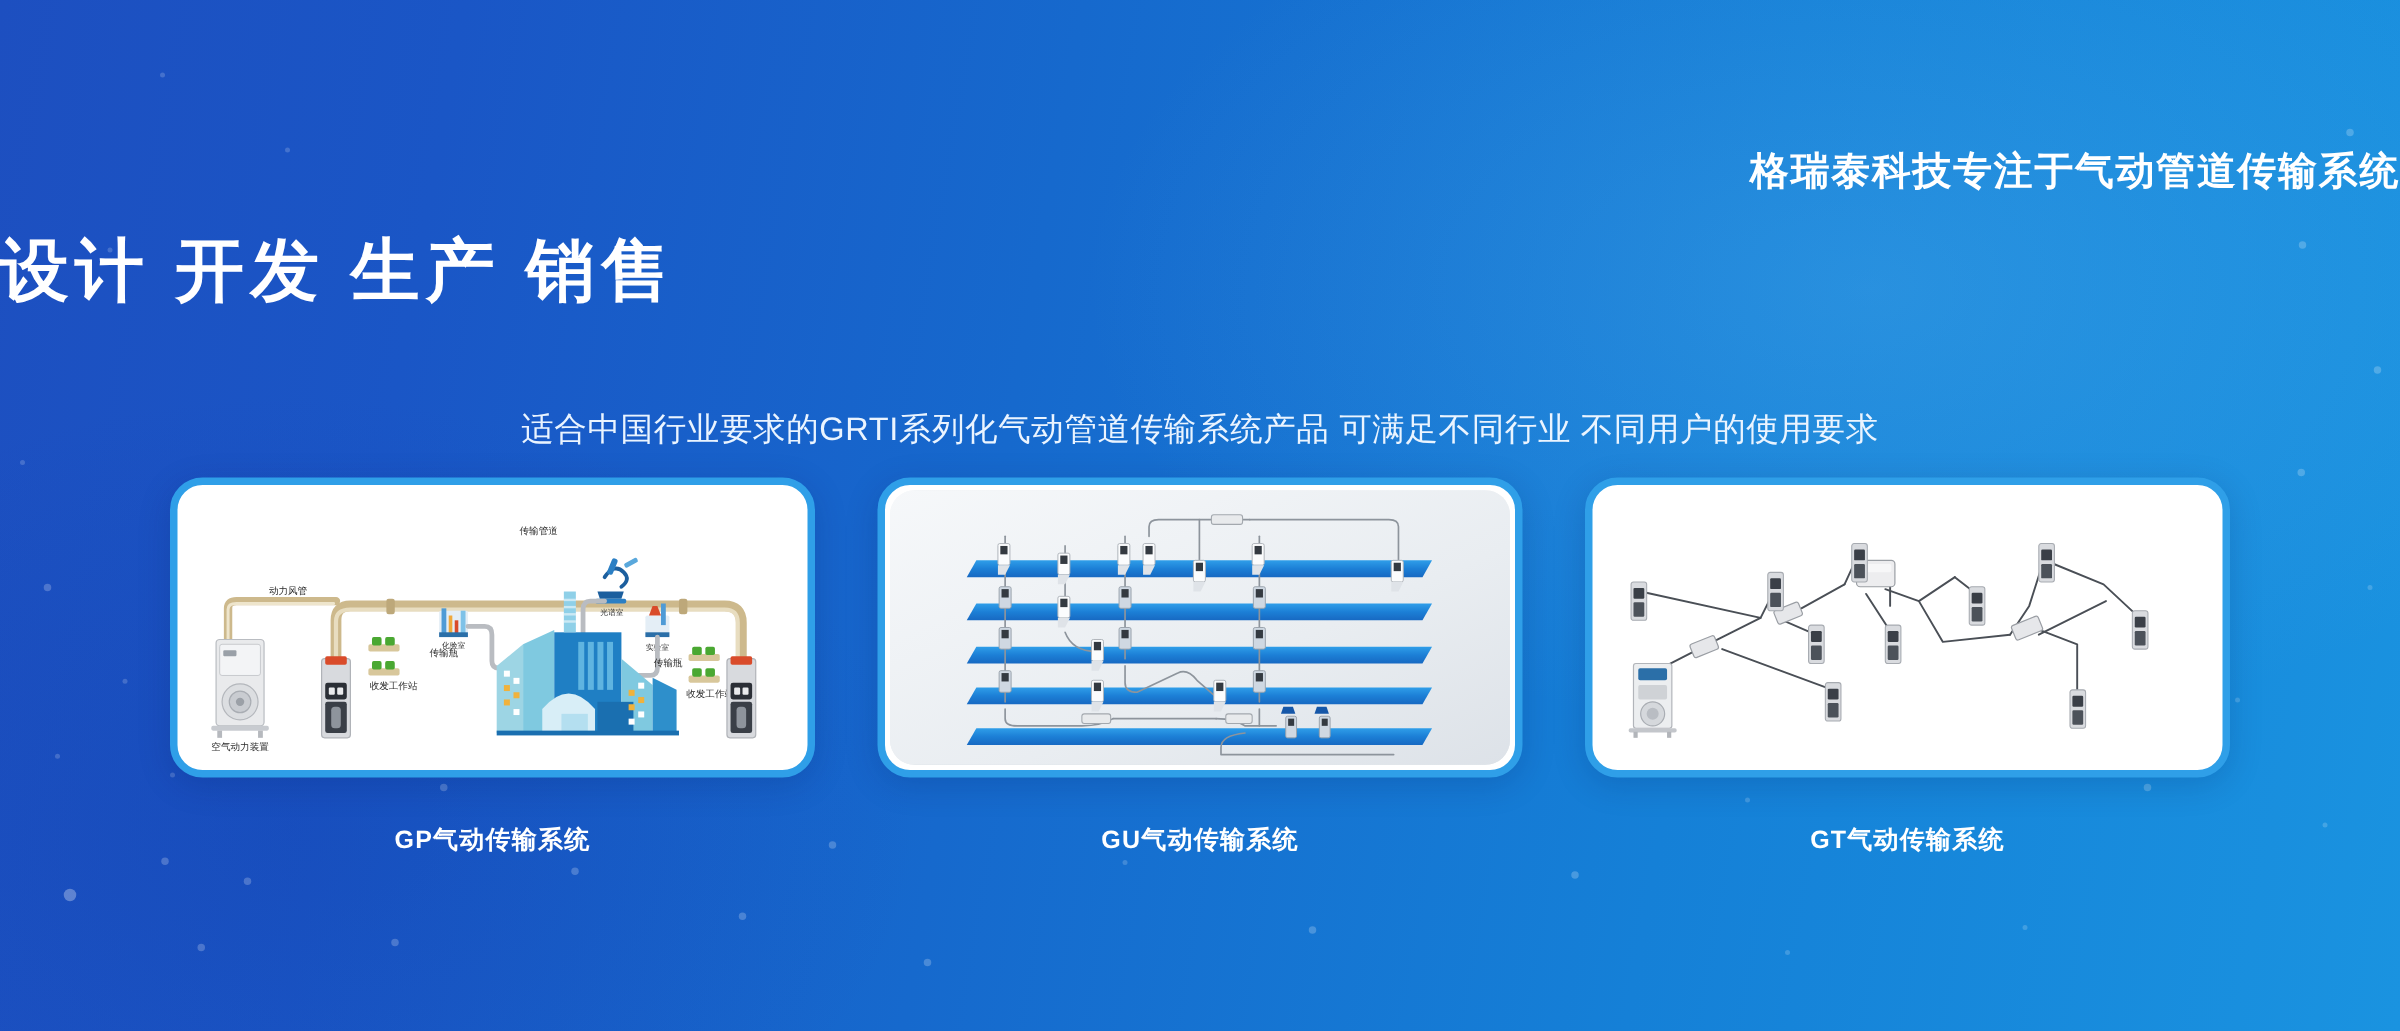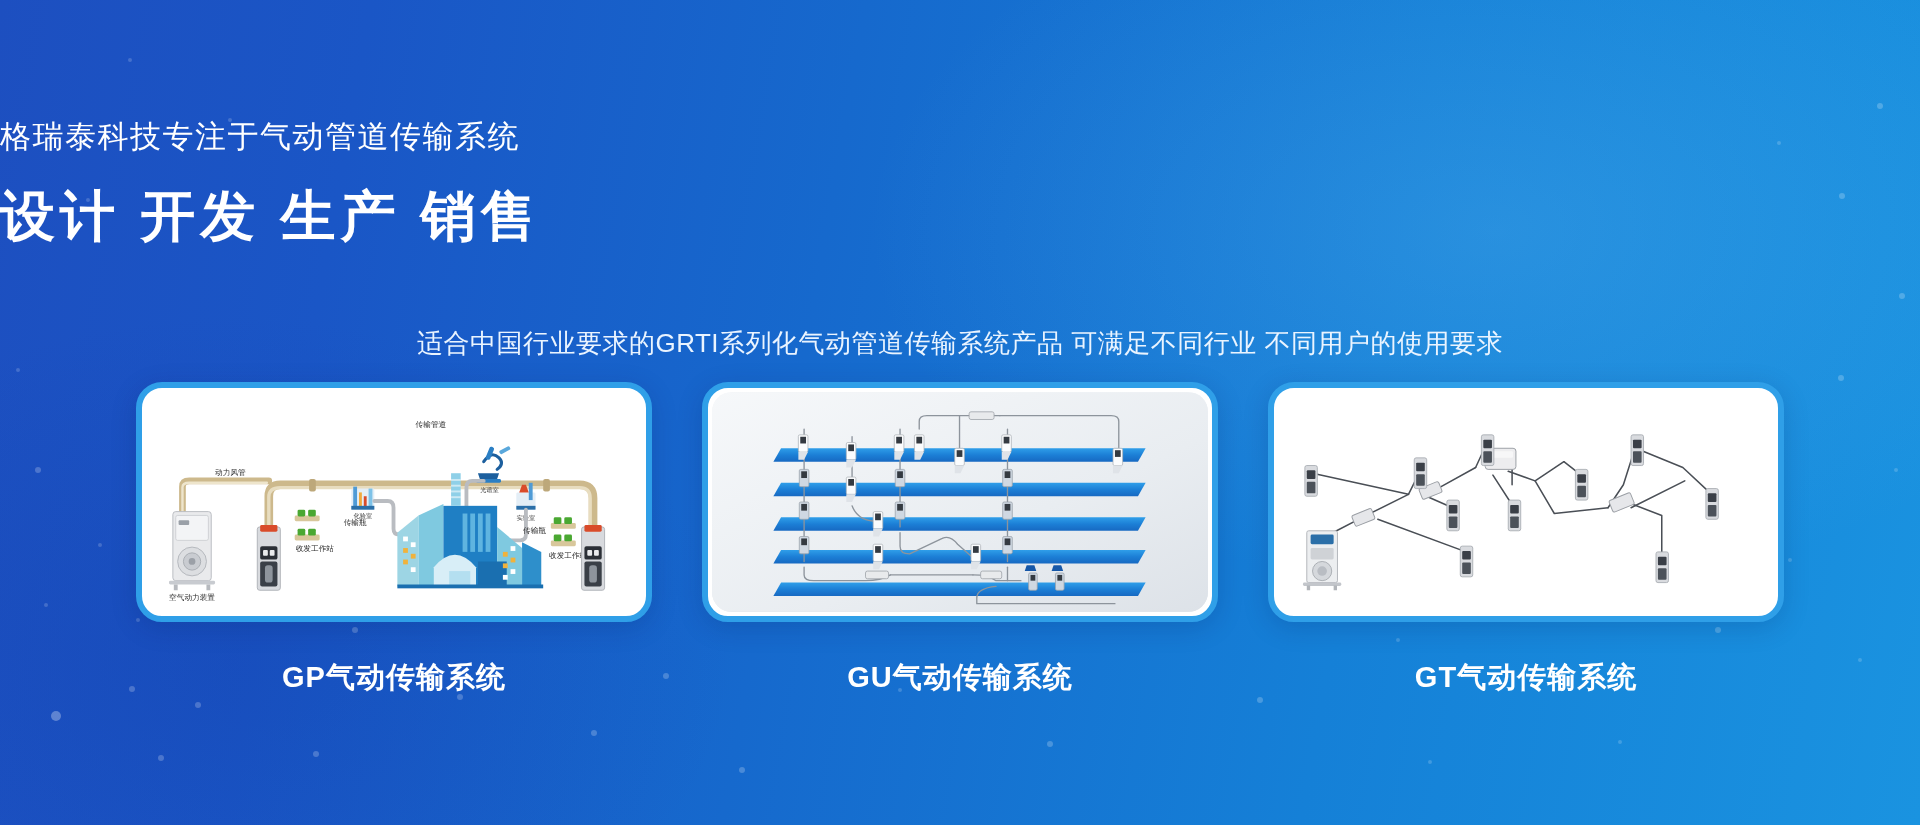--- a/index.html
+++ b/index.html
@@ -42,24 +42,24 @@
     z-index: 3;
     width: 1920px;
     height: 825px;
   }
 
   .headline1 {
     position: absolute;
     top: 116px;
     left: 0;
     width: 1920px;
-    text-align: left;
+    text-align: right;
     color: #ffffff;
     font-size: 31px;
-    font-weight: normal;
+    font-weight: bold;
     letter-spacing: 1.5px;
   }
   .headline2 {
     position: absolute;
     top: 180px;
     left: 0;
     width: 1920px;
     text-align: left;
     color: #ffffff;
     font-size: 55px;
@@ -110,21 +110,21 @@
     width: 100%;
     height: 100%;
     border-radius: 20px;
     overflow: hidden;
     background: #ffffff;
     position: relative;
   }
   .card-caption {
     margin-top: 36px;
     color: #ffffff;
-    font-size: 29px;
+    font-size: 20px;
     font-weight: bold;
     letter-spacing: 1px;
     text-align: center;
   }
   .card3 .card-inner {
     background: linear-gradient(170deg, #f4f6f8 0%, #e9edf1 55%, #dfe4e9 100%);
   }
   svg { display: block; }
 </style>
 </head>

